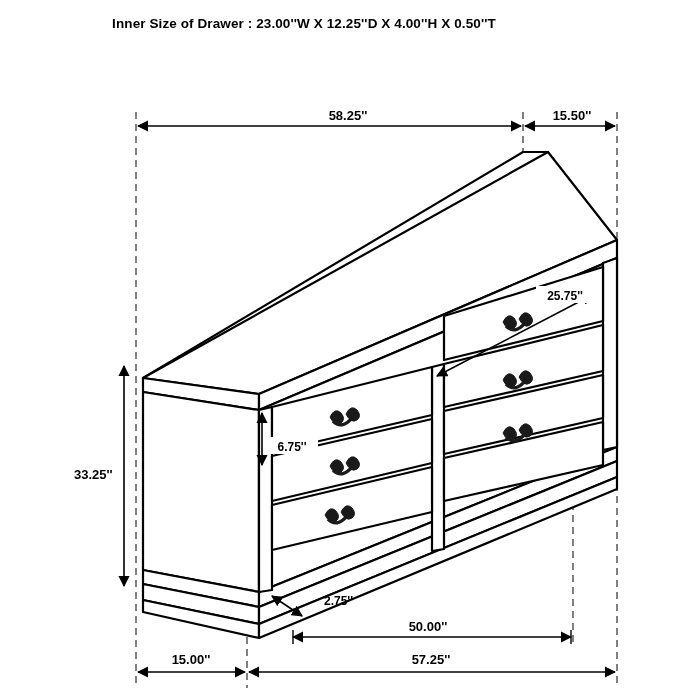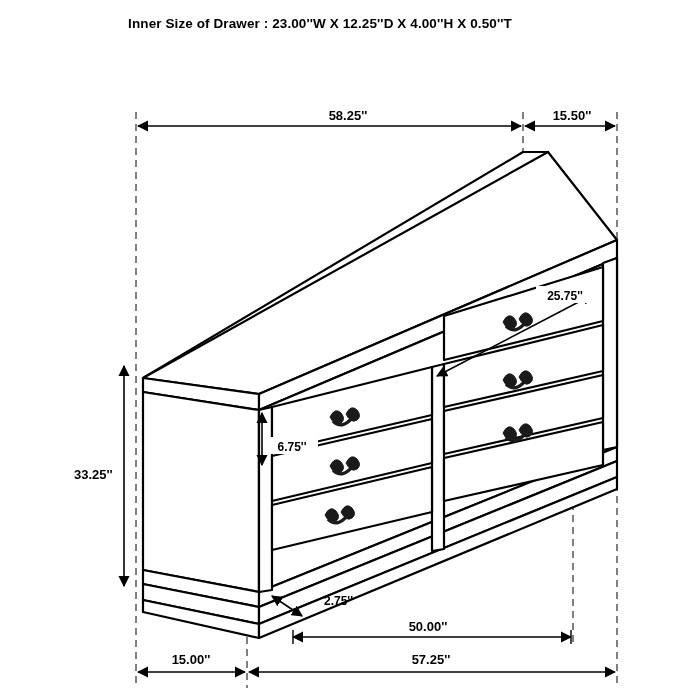--- a/index.html
+++ b/index.html
@@ -15,21 +15,21 @@
     overflow: hidden;
   }
   #root {
     position: relative;
     width: 700px;
     height: 700px;
   }
   #title {
     position: absolute;
     top: 16px;
-    left: 16px;
+    left: 0;
     width: 608px;
     text-align: center;
     font-size: 13.5px;
     font-weight: bold;
     letter-spacing: 0.1px;
   }
   #diagram {
     position: absolute;
     top: 0;
     left: 0;

